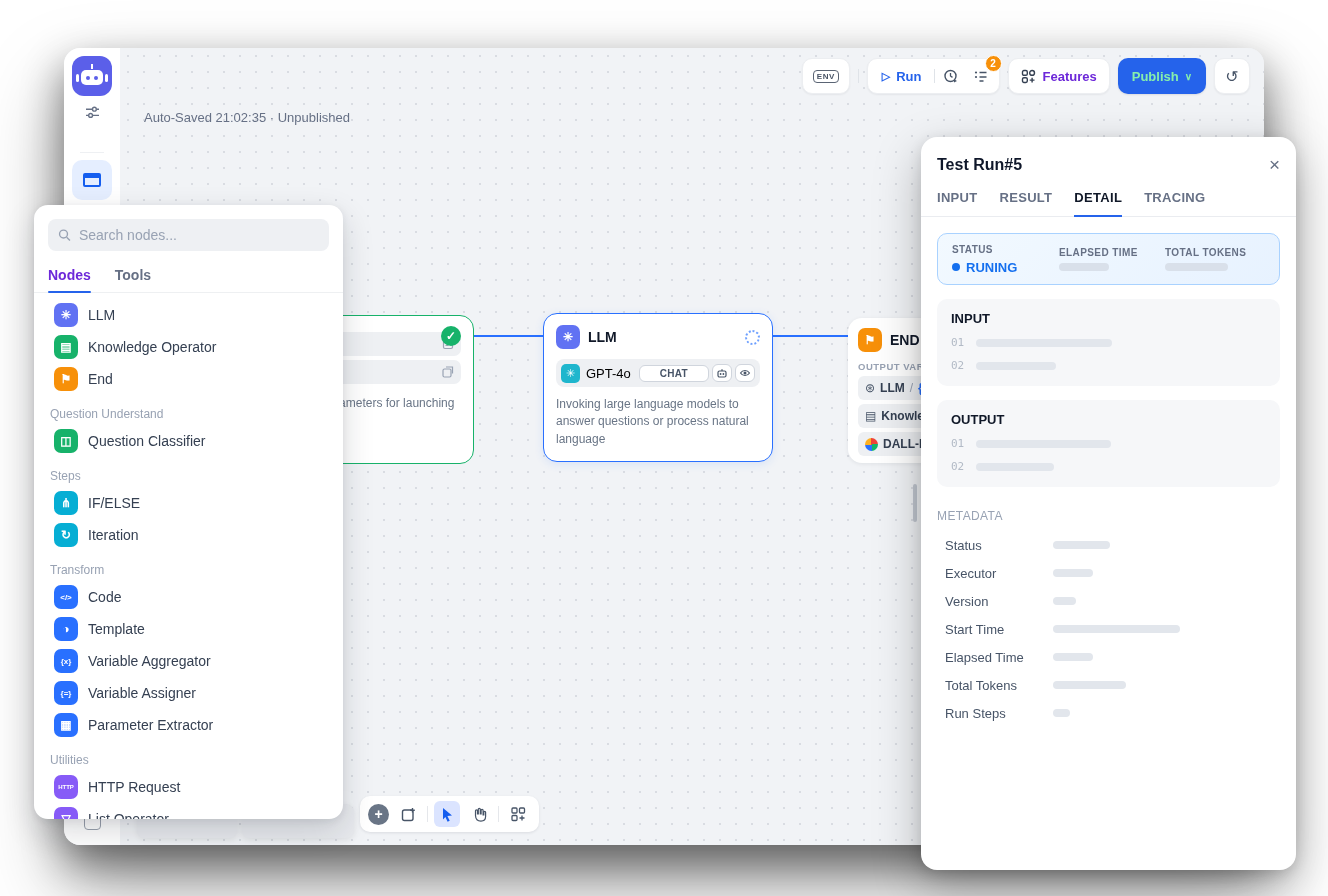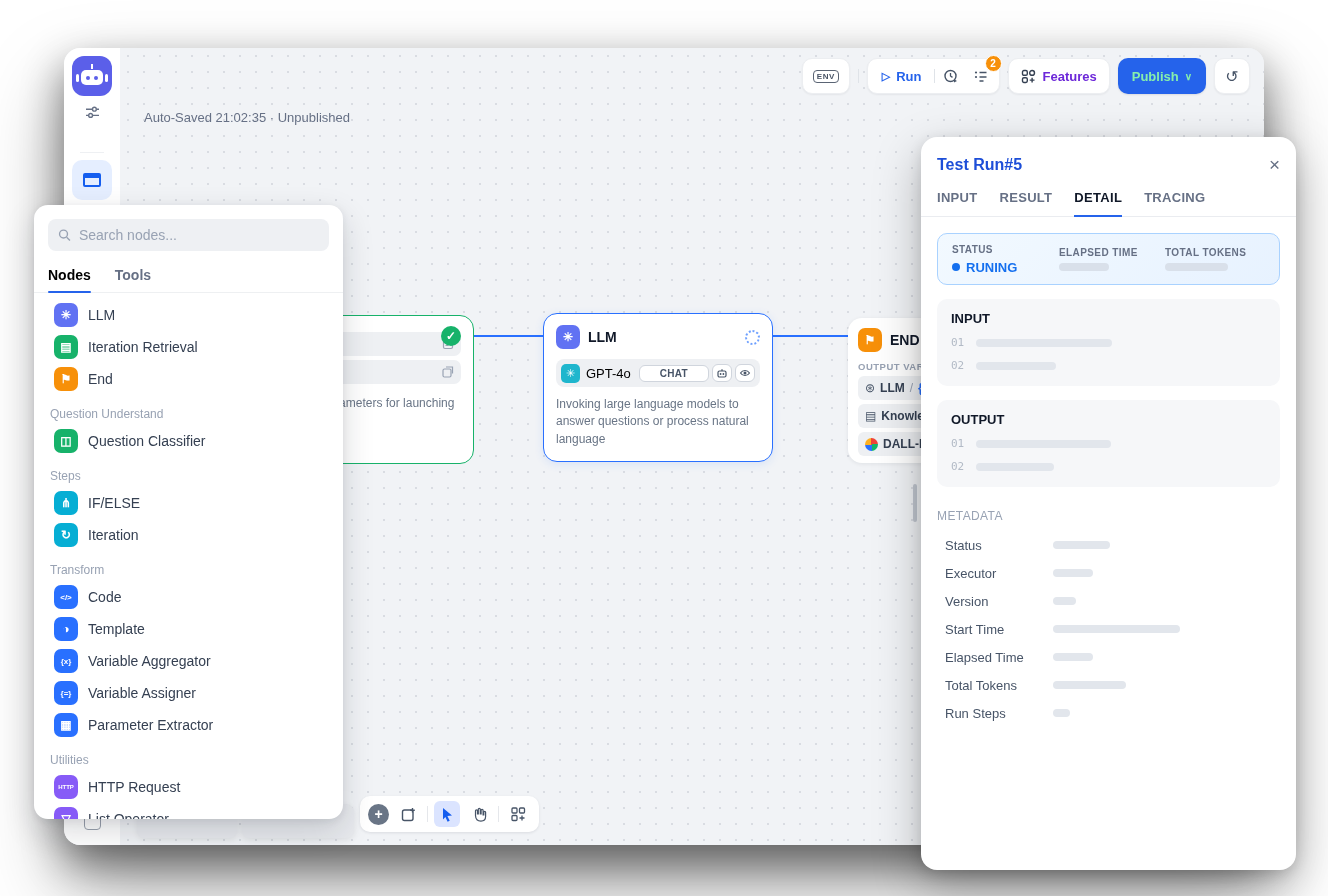--- a/index.html
+++ b/index.html
@@ -127,36 +127,36 @@
   #node-panel { position:absolute; left:34px; top:205px; width:309px; height:614px; background:#fff;
     border-radius:14px; box-shadow:0 12px 32px rgba(16,24,40,.16), 0 2px 8px rgba(16,24,40,.08);
     padding:14px; z-index:20; overflow:hidden; }
   .search-box { height:32px; background:#eef0f3; border-radius:8px; display:flex; align-items:center;
     gap:8px; padding:0 10px; }
   .search-box input { border:0; outline:0; background:transparent; font-size:14px; color:#354052;
     width:100%; font-family:"Liberation Sans", sans-serif; }
   .search-box input::placeholder { color:#98a2b3; }
   .panel-tabs { display:flex; gap:24px; margin:12px -14px 0; padding:0 14px; border-bottom:1px solid #eef0f2; }
   .panel-tab { font-size:14px; font-weight:600; color:#667085; padding:4px 0 9px; position:relative; }
-  .panel-tab.active { color:#000000; }
+  .panel-tab.active { color:#6d28d9; }
   .panel-tab.active::after { content:""; position:absolute; left:0; right:0; bottom:-1px; height:2px;
     background:#2563eb; border-radius:1px; }
   #node-list { margin-top:6px; }
   .nl-section-header { font-size:12px; color:#98a2b3; margin:12px 2px 4px; }
   .nl-item { height:32px; display:flex; align-items:center; gap:10px; padding:0 6px; border-radius:8px; }
   .nl-tile { width:24px; height:24px; border-radius:7px; color:#fff; display:flex; align-items:center;
     justify-content:center; font-weight:700; flex:none; }
   .nl-label { font-size:14px; color:#354052; }
 
   
   #run-panel { position:absolute; left:921px; top:137px; width:375px; height:733px; background:#fff;
     border-radius:16px; box-shadow:0 18px 48px rgba(0,0,0,.28), 0 4px 14px rgba(0,0,0,.12);
     padding:18px 16px; z-index:30; }
   .rp-title-row { display:flex; align-items:center; justify-content:space-between; }
-  .rp-title { font-size:16px; font-weight:700; color:#1d4ed8; }
+  .rp-title { font-size:16px; font-weight:700; color:#0f172a; }
   .rp-close { font-size:19px; color:#667085; line-height:1; }
   .rp-tabs { display:flex; gap:22px; margin:16px -16px 0; padding:0 16px 11px; border-bottom:1px solid #eaecf0; }
   .rp-tab { font-size:13px; font-weight:600; letter-spacing:.3px; color:#667085; position:relative; }
   .rp-tab.active { color:#101828; }
   .rp-tab.active::after { content:""; position:absolute; left:0; right:0; bottom:-12px; height:2px; background:#2563eb; }
   .status-card { margin-top:16px; border:1.5px solid #a9d2ff; border-radius:10px; height:52px;
     background:linear-gradient(135deg,#f2f9ff,#e7f2ff); display:flex; align-items:center; padding:0 14px; }
   .sc-col { display:flex; flex-direction:column; gap:5px; }
   .sc-col.c1 { width:107px; } .sc-col.c2 { width:106px; }
   .sc-label { font-size:10px; font-weight:600; letter-spacing:.4px; color:#667085; }
@@ -370,21 +370,21 @@
       <span class="panel-tab active">Nodes</span>
       <span class="panel-tab">Tools</span>
     </div>
   <div id="node-list">
       <div class="nl-item">
         <span class="nl-tile" style="background: rgb(97, 114, 243); font-size: 12px;">✳</span>
         <span class="nl-label">LLM</span>
       </div>
       <div class="nl-item">
         <span class="nl-tile" style="background: rgb(23, 178, 106); font-size: 12px;">▤</span>
-        <span class="nl-label">Iteration Retrieval</span>
+        <span class="nl-label">Knowledge Operator</span>
       </div>
       <div class="nl-item">
         <span class="nl-tile" style="background: rgb(247, 144, 9); font-size: 12px;">⚑</span>
         <span class="nl-label">End</span>
       </div>
       <div class="nl-section-header">Question Understand</div>
       <div class="nl-item">
         <span class="nl-tile" style="background: rgb(23, 178, 106); font-size: 12px;">◫</span>
         <span class="nl-label">Question Classifier</span>
       </div>

